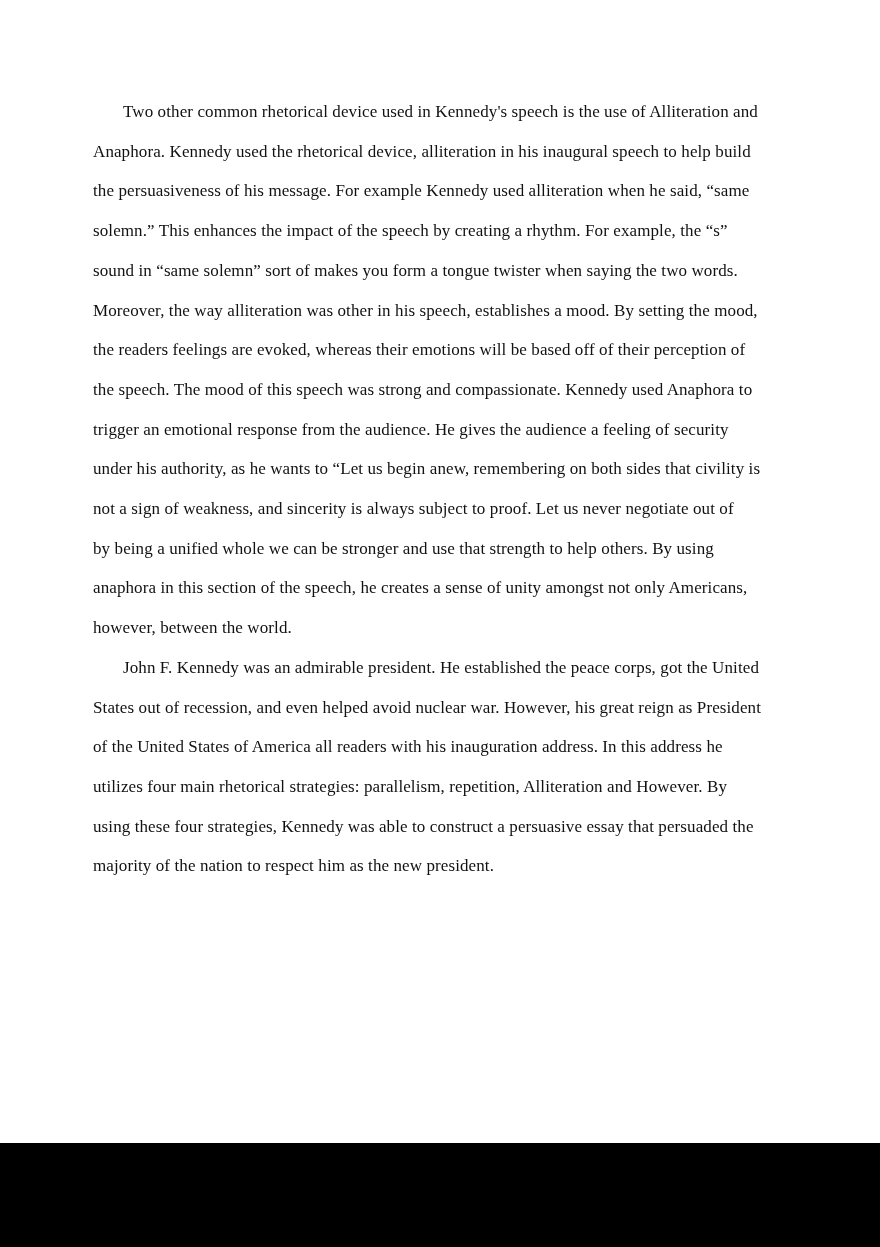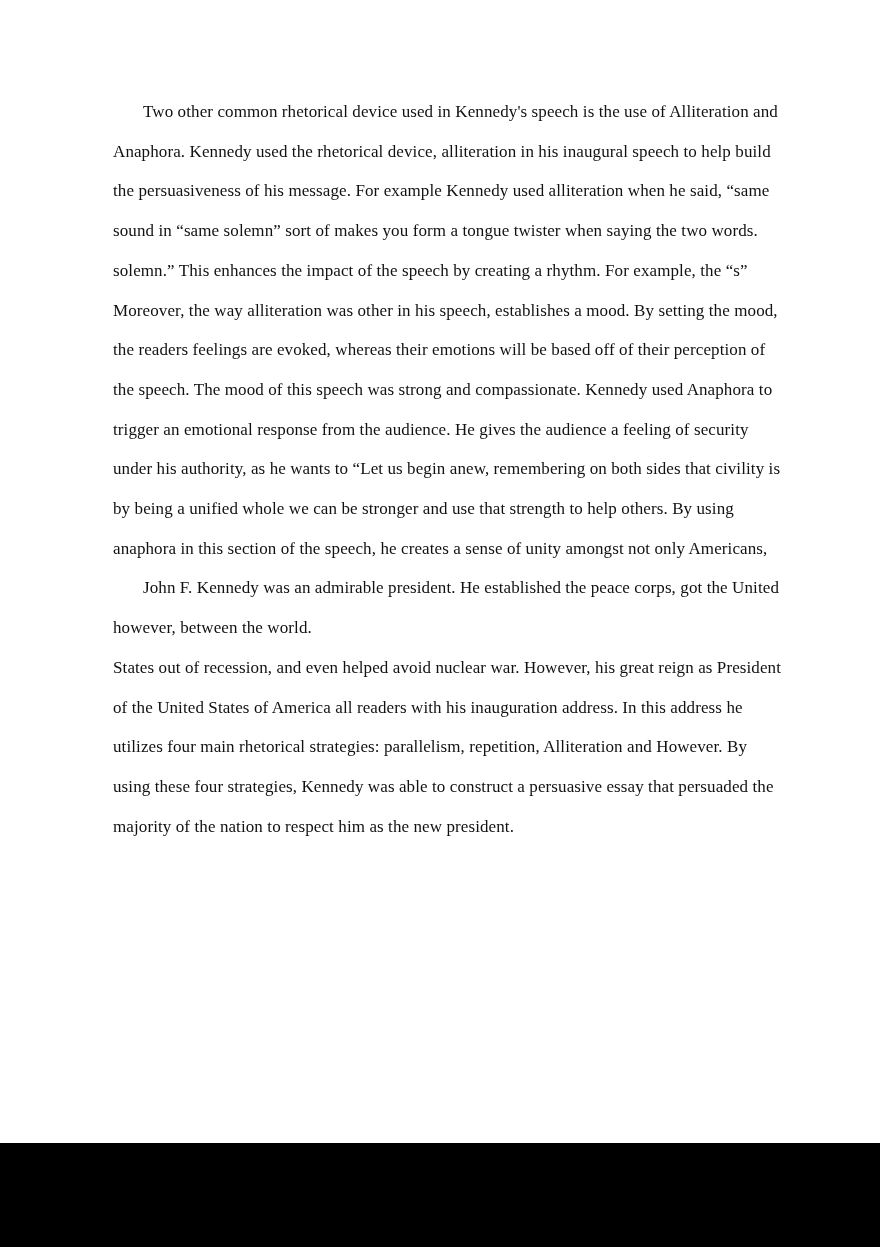--- a/index.html
+++ b/index.html
@@ -24,21 +24,20 @@
   }
   .doc {
     position: absolute;
     left: 93px;
     top: 92px;
     width: 695px;
     font-size: 17px;
     line-height: 39.7px;
     color: #111111;
     letter-spacing: 0.1px;
-    margin-left: 20px;
   }
   .line {
     white-space: nowrap;
   }
   .line.indent {
     text-indent: 30px;
   }
   .bottom-bar {
     position: absolute;
     left: 0;
@@ -49,31 +48,32 @@
   }
 </style>
 </head>
 <body style="background: rgb(255, 255, 255);">
 
 <div class="sheet">
   <div class="doc" style="color: rgb(17, 17, 17);">
       <div class="line indent">Two other common rhetorical device used in Kennedy's speech is the use of Alliteration and</div>
       <div class="line">Anaphora. Kennedy used the rhetorical device, alliteration in his inaugural speech to help build</div>
       <div class="line">the persuasiveness of his message. For example Kennedy used alliteration when he said, “same</div>
+      <div class="line">solemn.” This enhances the impact of the speech by creating a rhythm. For example, the “s”</div>
       <div class="line">sound in “same solemn” sort of makes you form a tongue twister when saying the two words.</div>
-      <div class="line">solemn.” This enhances the impact of the speech by creating a rhythm. For example, the “s”</div>
       <div class="line">Moreover, the way alliteration was other in his speech, establishes a mood. By setting the mood,</div>
       <div class="line">the readers feelings are evoked, whereas their emotions will be based off of their perception of</div>
       <div class="line">the speech. The mood of this speech was strong and compassionate. Kennedy used Anaphora to</div>
       <div class="line">trigger an emotional response from the audience. He gives the audience a feeling of security</div>
       <div class="line">under his authority, as he wants to “Let us begin anew, remembering on both sides that civility is</div>
+      <div class="line">not a sign of weakness, and sincerity is always subject to proof. Let us never negotiate out of</div>
       <div class="line">by being a unified whole we can be stronger and use that strength to help others. By using</div>
       <div class="line">anaphora in this section of the speech, he creates a sense of unity amongst not only Americans,</div>
+      <div class="line">however, between the world.</div>
       <div class="line indent">John F. Kennedy was an admirable president. He established the peace corps, got the United</div>
-      <div class="line">however, between the world.</div>
       <div class="line">States out of recession, and even helped avoid nuclear war. However, his great reign as President</div>
       <div class="line">of the United States of America all readers with his inauguration address. In this address he</div>
       <div class="line">utilizes four main rhetorical strategies: parallelism, repetition, Alliteration and However. By</div>
       <div class="line">using these four strategies, Kennedy was able to construct a persuasive essay that persuaded the</div>
       <div class="line">majority of the nation to respect him as the new president.</div>
     </div>
 </div>
 
 <div class="bottom-bar" style="background: rgb(0, 0, 0);"></div>
 

